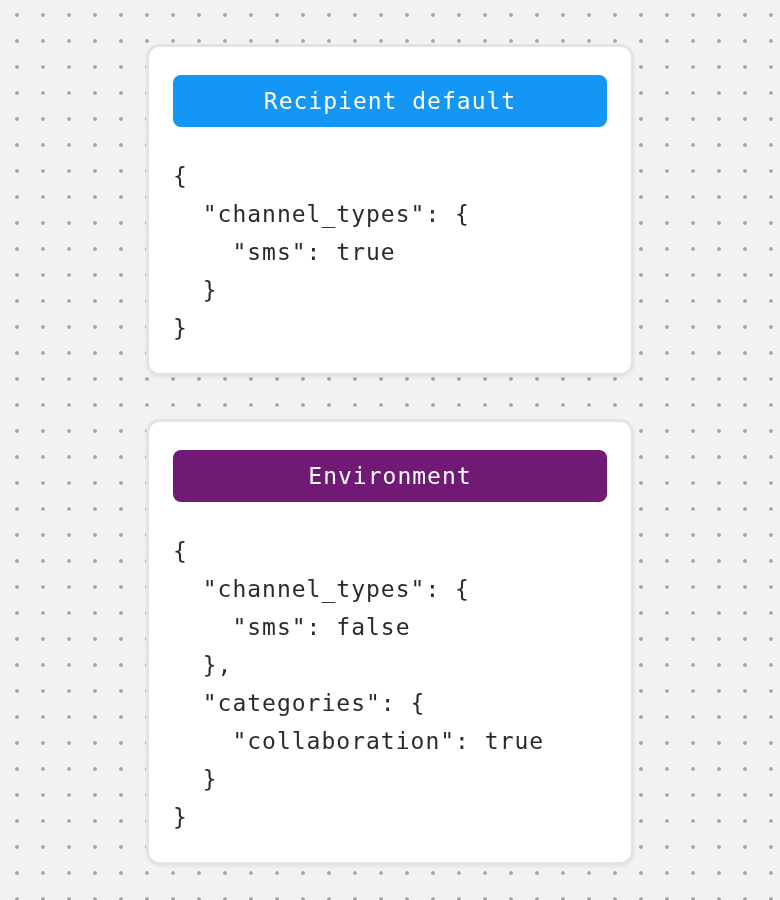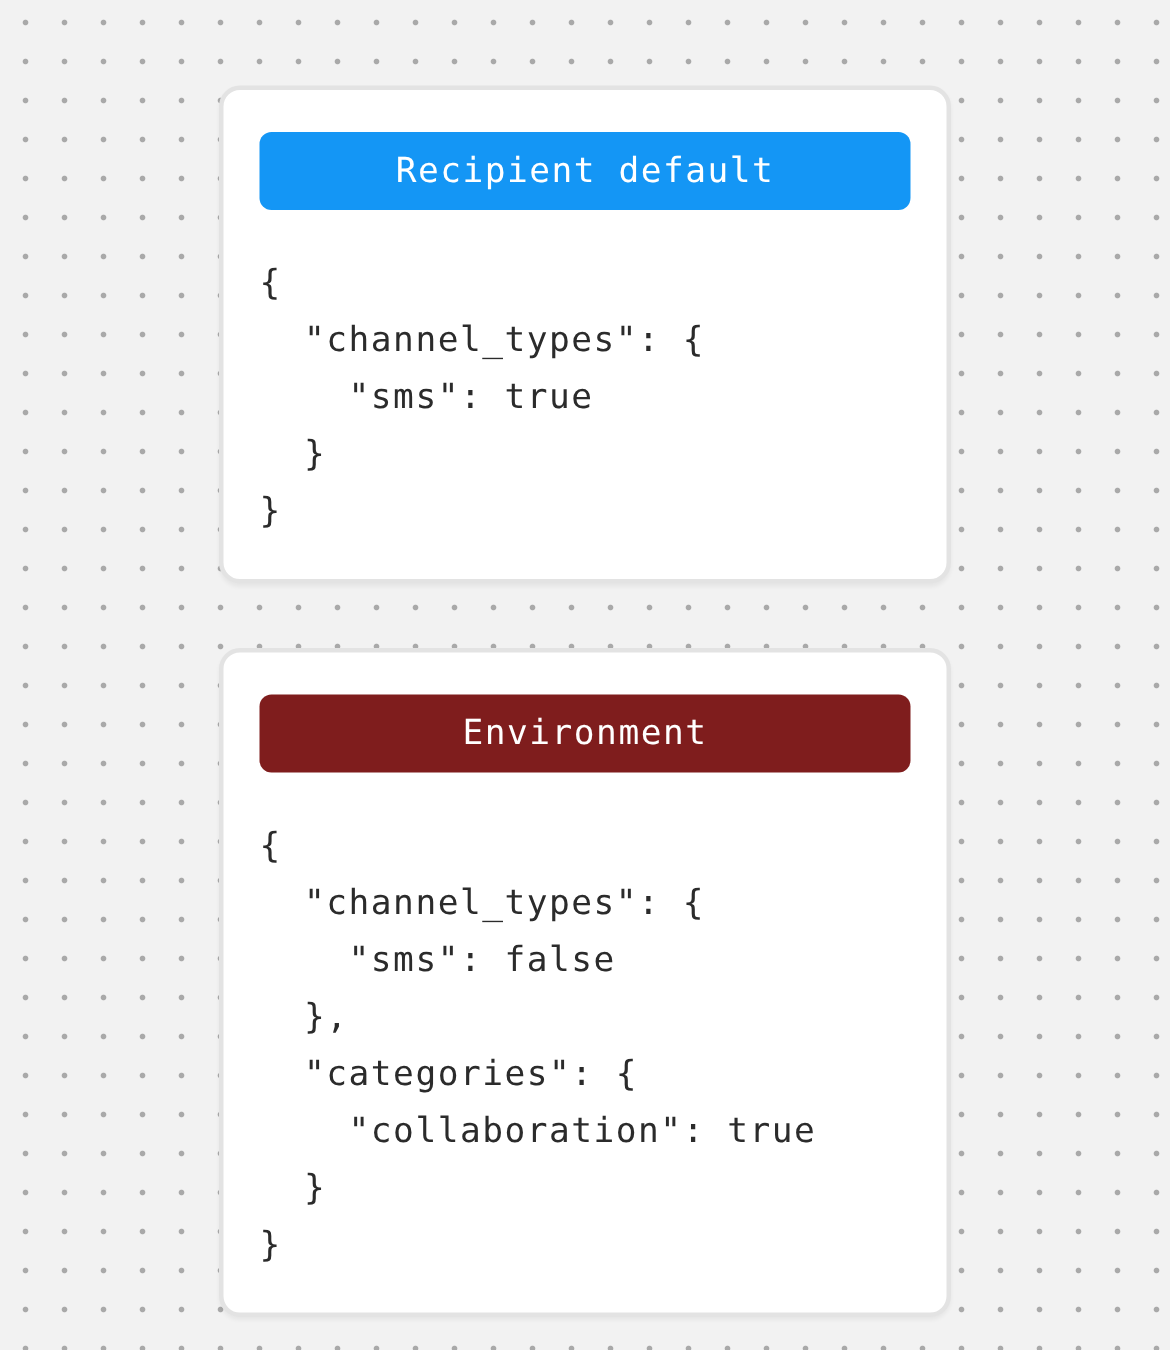--- a/index.html
+++ b/index.html
@@ -22,21 +22,21 @@
     background-size: 26px 26px;
     font-family: "DejaVu Sans Mono", "Liberation Mono", monospace;
   }
   .canvas {
     width: 780px;
     height: 900px;
     padding-top: 40px;
   }
   .card {
     width: 488px;
-    margin: 17px auto;
+    margin: 4px auto;
     background: #ffffff;
     border: 3px solid var(--card-border);
     border-radius: 14px;
     padding: 28px 24px 26px 24px;
     box-shadow: 0 2px 3px rgba(0,0,0,0.05);
   }
   .card + .card {
     margin-top: 43px;
   }
   .card-header {
@@ -69,21 +69,21 @@
   <section class="card">
     <div class="card-header" style="background: rgb(20, 150, 245);">Recipient default</div>
     <pre class="code">{
   "channel_types": {
     "sms": true
   }
 }</pre>
   </section>
 
   <section class="card">
-    <div class="card-header" style="background: #7f1d1d;">Environment</div>
+    <div class="card-header" style="background: #701a75;">Environment</div>
     <pre class="code">{
   "channel_types": {
     "sms": false
   },
   "categories": {
     "collaboration": true
   }
 }</pre>
   </section>
 

